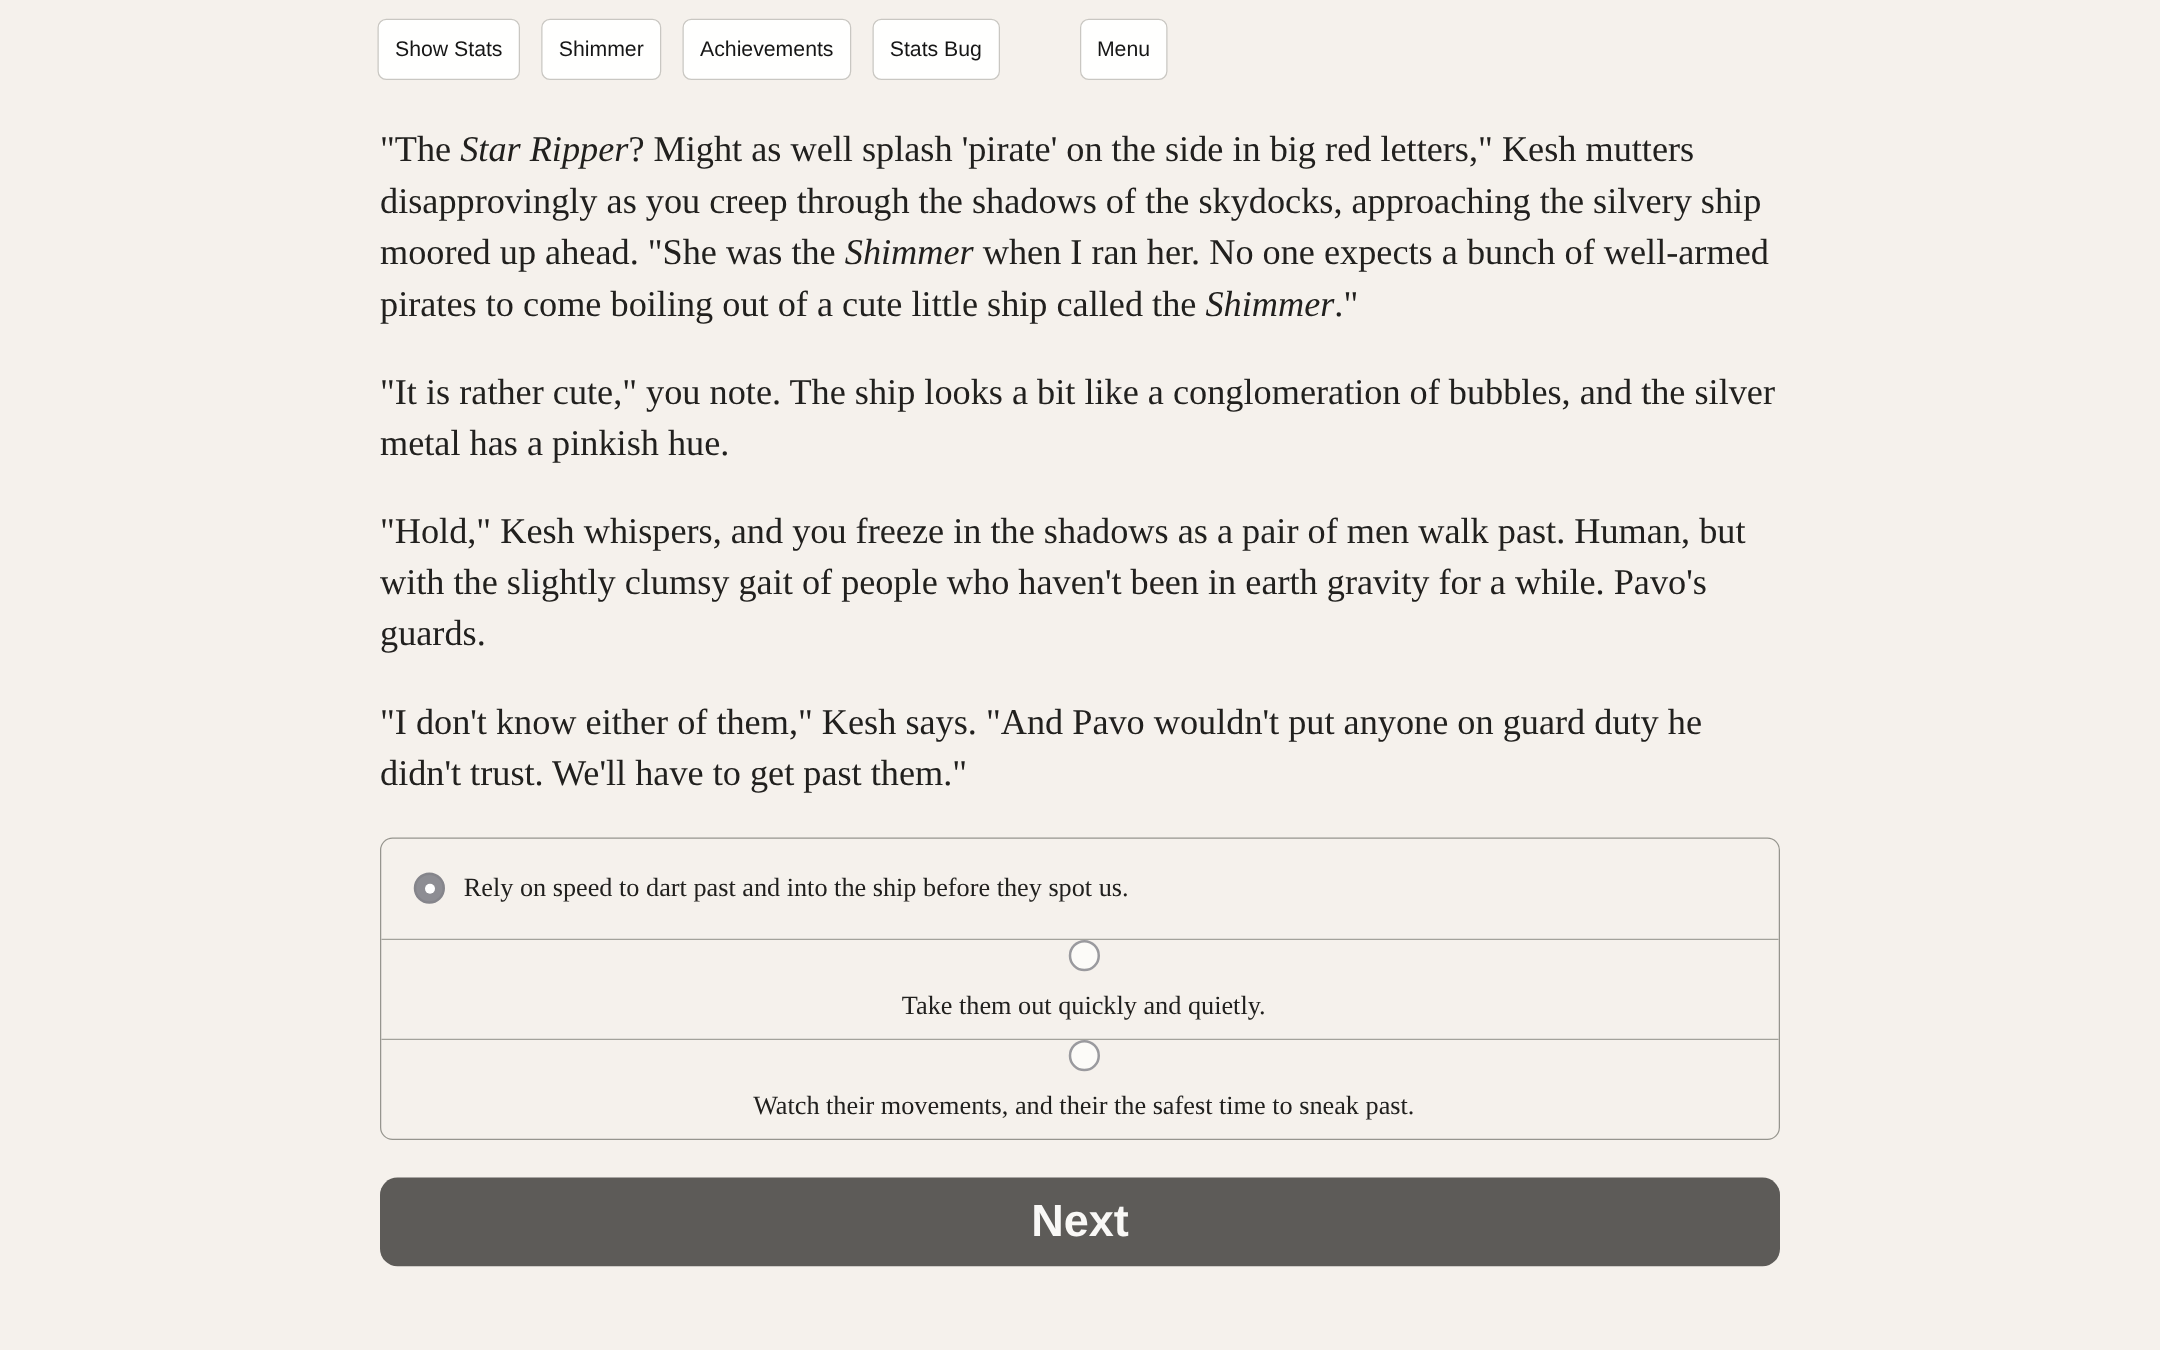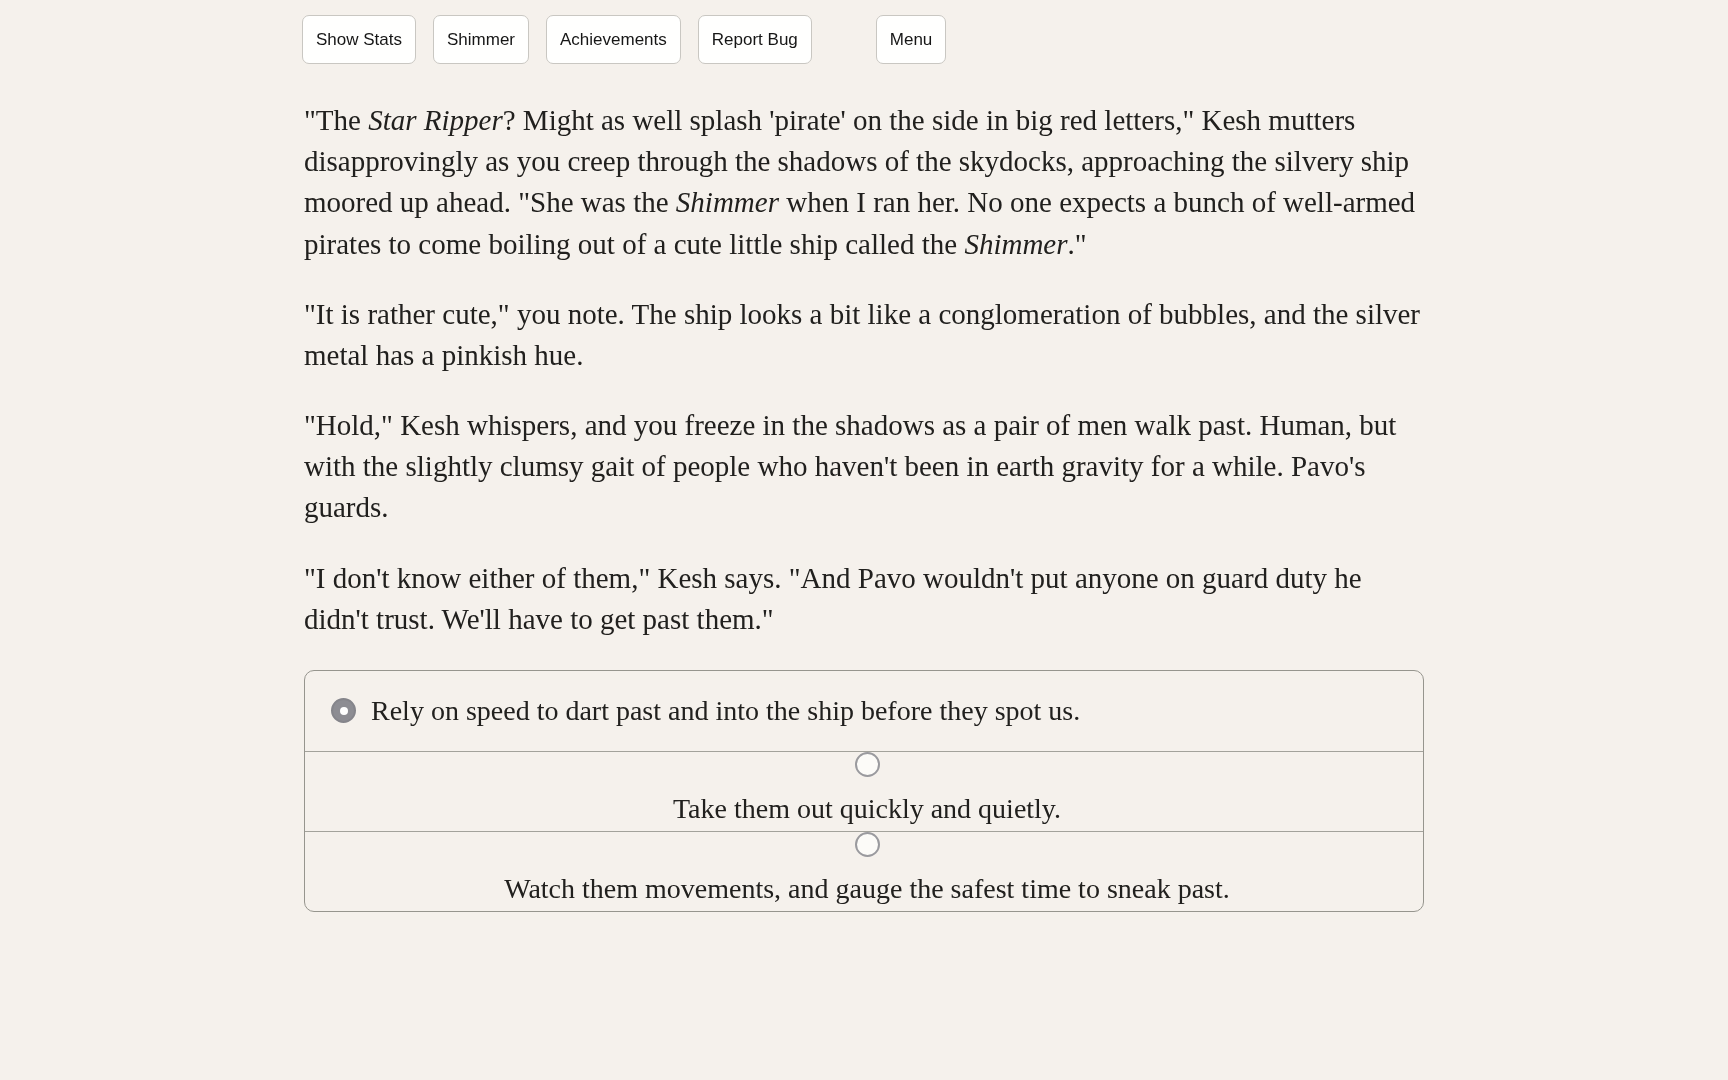--- a/index.html
+++ b/index.html
@@ -91,21 +91,21 @@
     position: absolute;
     inset: 0;
     margin: auto;
     width: 8px;
     height: 8px;
     border-radius: 50%;
     background: #ffffff;
   }
   .choice-label {
     font-family: "Liberation Serif", "DejaVu Serif", serif;
-    font-size: 28px;
+    font-size: 21px;
     color: var(--text);
     line-height: 1.2;
   }
   
   .next-btn {
     margin-top: 30px;
     width: 100%;
     height: 71px;
     border: none;
     border-radius: 14px;
@@ -122,21 +122,21 @@
 </style>
 </head>
 <body>
 
 <div class="page">
 
   <div class="toolbar">
     <button class="tb-btn">Show Stats</button>
     <button class="tb-btn">Shimmer</button>
     <button class="tb-btn">Achievements</button>
-    <button class="tb-btn">Report Bug</button>
+    <button class="tb-btn">Stats Bug</button>
     <button class="tb-btn gap-before">Menu</button>
   </div>
 
   <div class="story">
       <p>"The <em>Star Ripper</em>? Might as well splash 'pirate' on the side in big red letters," Kesh mutters disapprovingly as you creep through the shadows of the skydocks, approaching the silvery ship moored up ahead. "She was the <em>Shimmer</em> when I ran her. No one expects a bunch of well-armed pirates to come boiling out of a cute little ship called the <em>Shimmer</em>."</p>
       <p>"It is rather cute," you note. The ship looks a bit like a conglomeration of bubbles, and the silver metal has a pinkish hue.</p>
       <p>"Hold," Kesh whispers, and you freeze in the shadows as a pair of men walk past. Human, but with the slightly clumsy gait of people who haven't been in earth gravity for a while. Pavo's guards.</p>
       <p>"I don't know either of them," Kesh says. "And Pavo wouldn't put anyone on guard duty he didn't trust. We'll have to get past them."</p>
     </div>
 
@@ -144,18 +144,19 @@
     <div class="choice-row">
       <span class="radio checked"></span>
       <span class="choice-label">Rely on speed to dart past and into the ship before they spot us.</span>
     </div>
     <div class="choice-row">
       <span class="radio"></span>
       <span class="choice-label">Take them out quickly and quietly.</span>
     </div>
     <div class="choice-row">
       <span class="radio"></span>
-      <span class="choice-label">Watch them movements, and gauge the safest time to sneak past.</span>
+      <span class="choice-label">Watch their movements, and their the safest time to sneak past.</span>
     </div>
   </div>
 
+  <button class="next-btn">Next</button>
 
 </div>
 
 </body></html>

